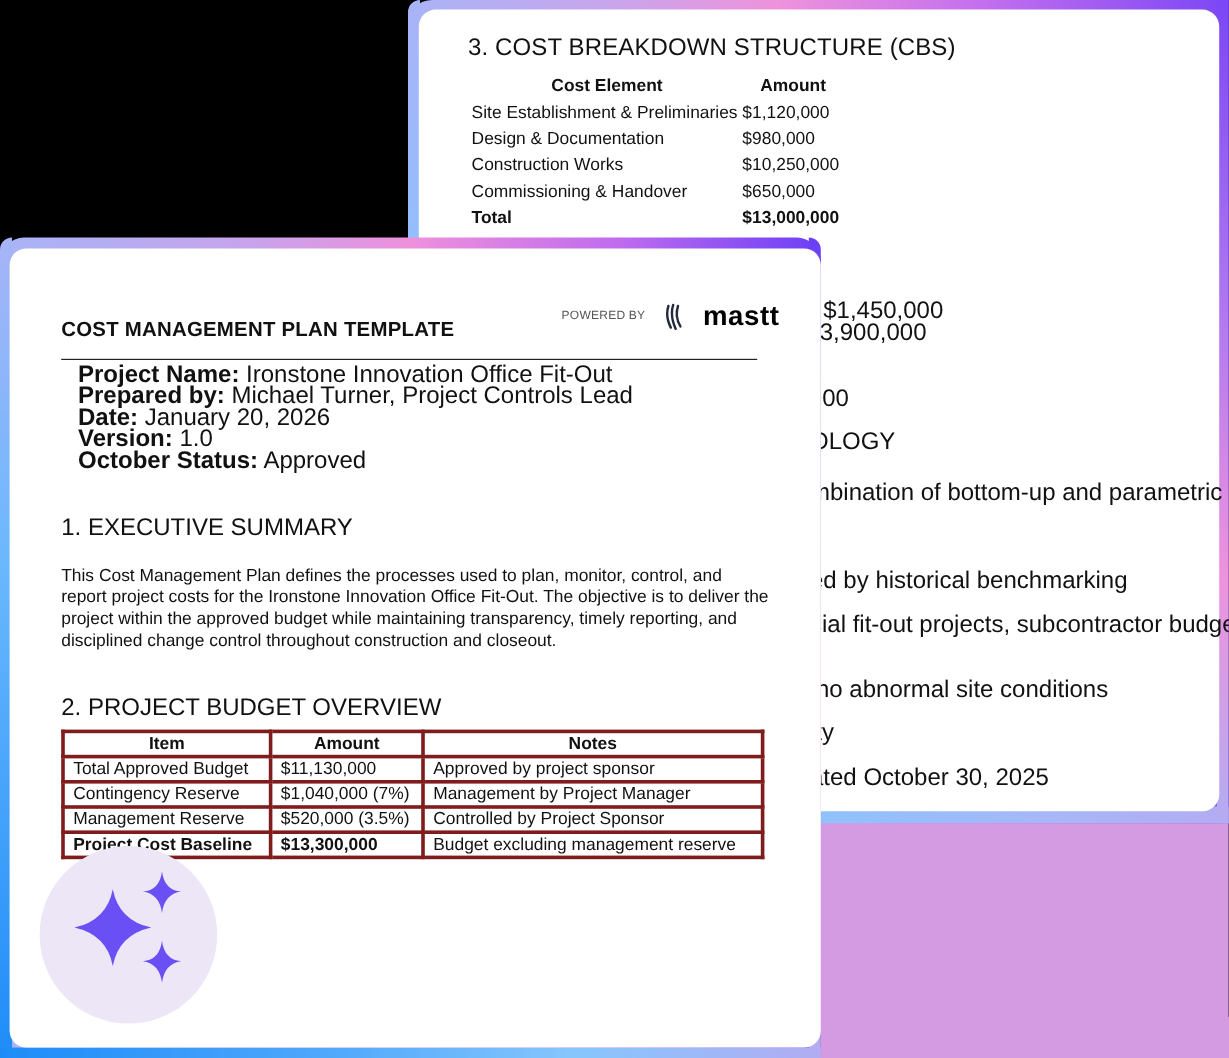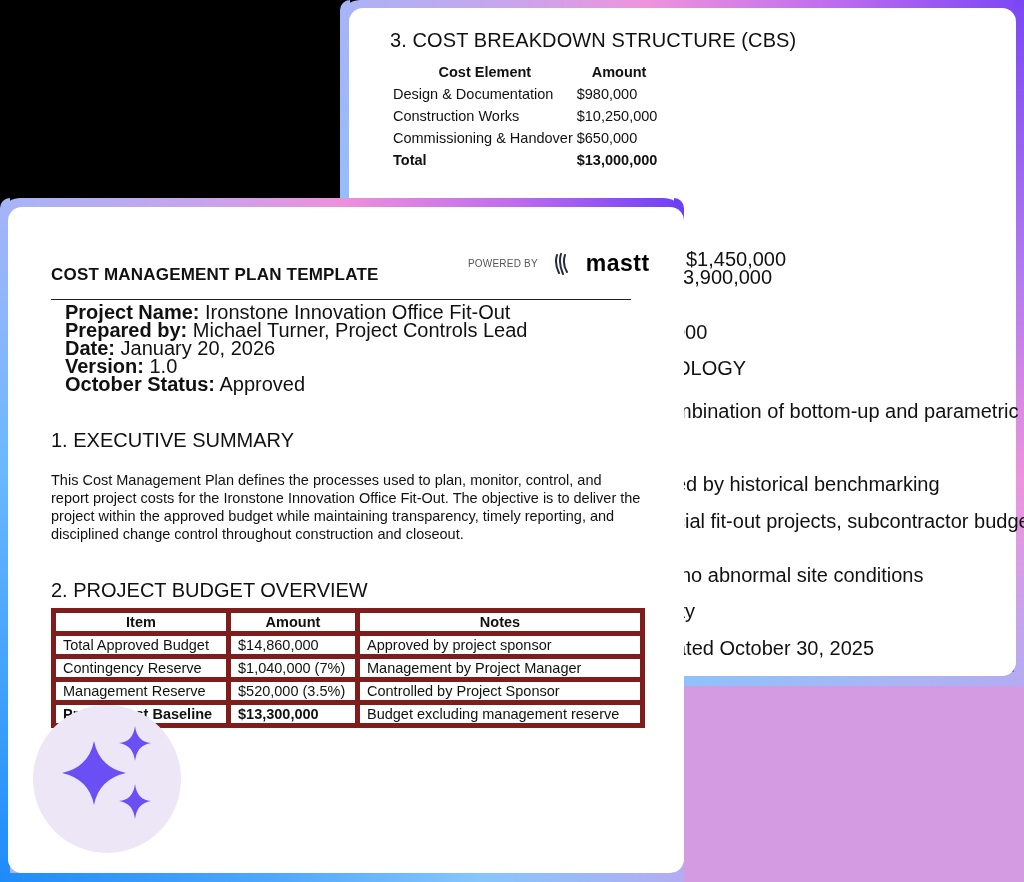--- a/index.html
+++ b/index.html
@@ -77,21 +77,21 @@
   .brand-logo { width: 16px; height: 22px; }
   .brand-name { font-size: 23px; font-weight: bold; color: #000000; letter-spacing: 0.5px; }
   .rule { position: absolute; left: 43px; top: 92px; width: 580px; height: 1px; background: #222; }
   .meta { position: absolute; left: 57px; top: 96px; font-size: 20px; line-height: 18px; }
   .meta b { font-weight: bold; }
   .h1 { position: absolute; left: 43px; font-size: 20px; }
   .para { position: absolute; left: 43px; top: 264px; width: 590px; font-size: 14.5px; line-height: 18px; }
   .budget-table {
     position: absolute; left: 43px; top: 401px; border-collapse: collapse; font-size: 14.5px;
   }
-  .budget-table th, .budget-table td { border: 5px solid #7f1d1d; padding: 0 7px; height: 18px; white-space: nowrap; }
+  .budget-table th, .budget-table td { border: 3px solid #7f1d1d; padding: 0 7px; height: 18px; white-space: nowrap; }
   .budget-table th { font-weight: bold; text-align: center; }
   .budget-table tr.bold td:nth-child(1), .budget-table tr.bold td:nth-child(2) { font-weight: bold; }
   .ai-badge {
     position: absolute; left: 25px; top: 498px; width: 148px; height: 148px; border-radius: 50%;
     background: #ece6f7;
   }
   .ai-badge svg { position: absolute; left: 0; top: 0; }
 </style>
 </head>
 <body>
@@ -104,20 +104,24 @@
 <div class="card-back">
   <div class="cbs-title">3. COST BREAKDOWN STRUCTURE (CBS)</div>
   <table class="cbs-table">
     <thead>
       <tr>
         <th>Cost Element</th>
         <th>Amount</th>
       </tr>
     </thead>
     <tbody>
+      <tr>
+        <td>Site Establishment &amp; Preliminaries</td>
+        <td>$1,120,000</td>
+      </tr>
       <tr>
         <td>Design &amp; Documentation</td>
         <td>$980,000</td>
       </tr>
       <tr>
         <td>Construction Works</td>
         <td>$10,250,000</td>
       </tr>
       <tr>
         <td>Commissioning &amp; Handover</td>
@@ -177,21 +181,21 @@
     <thead>
       <tr>
         <th style="width:156px;">Item</th>
         <th style="width:110px;">Amount</th>
         <th style="width:266px;">Notes</th>
       </tr>
     </thead>
     <tbody>
       <tr>
         <td>Total Approved Budget</td>
-        <td>$14,860,000</td>
+        <td>$11,130,000</td>
         <td>Approved by project sponsor</td>
       </tr>
       <tr>
         <td>Contingency Reserve</td>
         <td>$1,040,000 (7%)</td>
         <td>Management by Project Manager</td>
       </tr>
       <tr>
         <td>Management Reserve</td>
         <td>$520,000 (3.5%)</td>

